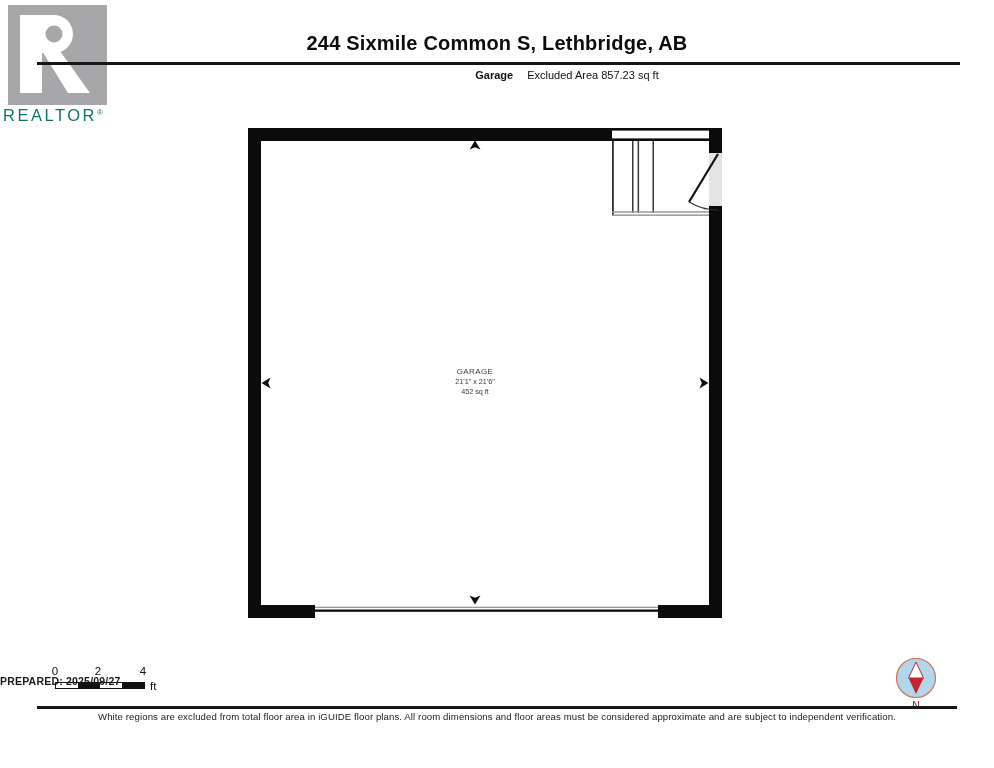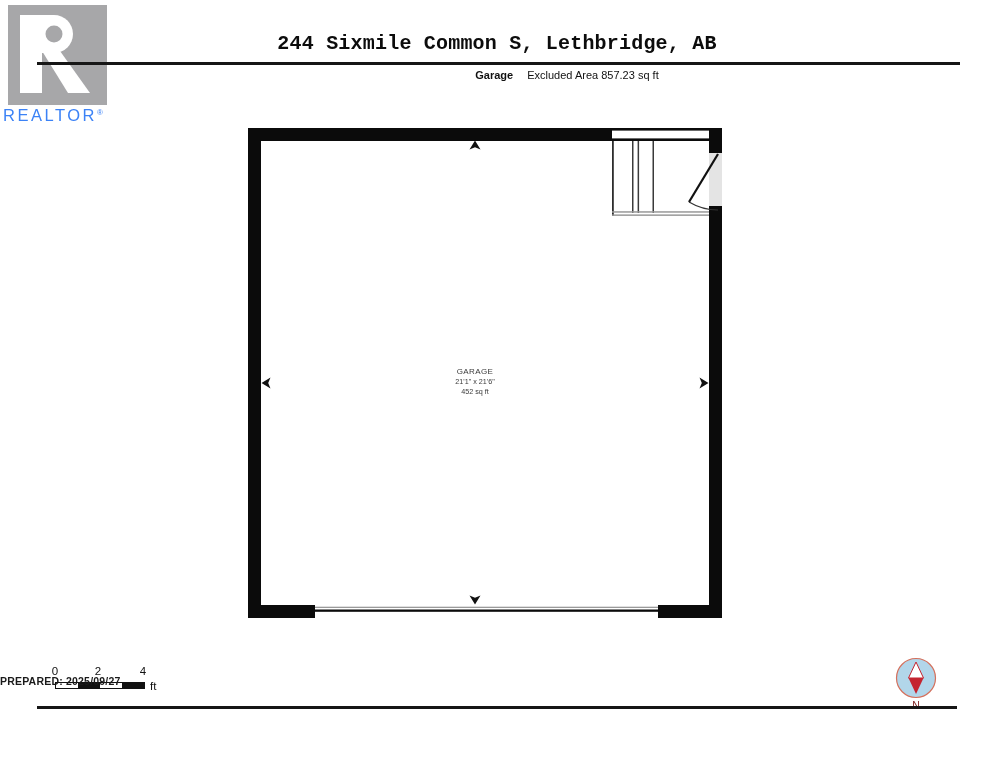--- a/index.html
+++ b/index.html
@@ -5,27 +5,27 @@
   * { margin:0; padding:0; box-sizing:border-box; }
   html,body { background:#fff; }
   #page {
     position:relative; width:994px; height:768px; background:#ffffff;
     font-family:"Liberation Sans", sans-serif; color:#111; overflow:hidden;
   }
   
   #realtor-logo { position:absolute; left:8px; top:5px; z-index:1; }
   #realtor-word {
     position:absolute; left:3px; top:106px; font-size:16.5px; letter-spacing:2.5px;
-    color:#3b82f6; z-index:1;
+    color:#0f766e; z-index:1;
   }
   #realtor-word sup { font-size:8px; letter-spacing:0; }
   #header-rule { position:absolute; left:37px; top:62px; width:923px; height:2.5px; background:#161616; z-index:5; }
   #page-title {
     position:absolute; left:0; right:0; top:32px; text-align:center;
-    font-size:20px; font-weight:bold; color:#0c0c0c; letter-spacing:0.2px;font-family:Liberation Mono, monospace;
+    font-size:20px; font-weight:bold; color:#0c0c0c; letter-spacing:0.2px;
   }
   #subtitle-row {
     position:absolute; left:567px; top:69px; transform:translateX(-50%);
     display:flex; gap:14px; align-items:baseline; font-size:11px; white-space:nowrap;
   }
   #floor-label { font-weight:bold; }
   
   #plan-svg { position:absolute; left:248px; top:128px; }
   
   .scale-tick { position:absolute; top:665px; width:12px; text-align:center; font-size:11.5px; color:#111; }
@@ -133,14 +133,15 @@
   <div id="prepared-text">PREPARED: 2025/09/27</div>
 
   <svg id="compass" width="46" height="56" viewBox="0 0 46 56">
     <circle cx="23" cy="22" r="19.5" fill="#b2d6ea" stroke="#d4705c" stroke-width="1.2"></circle>
     <polygon points="23,6 30.5,22 15.5,22" fill="#ffffff" stroke="#c42430" stroke-width="1"></polygon>
     <polygon points="15.5,22 30.5,22 23,38" fill="#c42430"></polygon>
     <text x="23" y="53" text-anchor="middle" font-size="10.5" fill="#7c1d1d" font-family="Liberation Sans, sans-serif">N</text>
   </svg>
 
   <div id="footer-rule"></div>
+  <div id="disclaimer">White regions are excluded from total floor area in iGUIDE floor plans. All room dimensions and floor areas must be considered approximate and are subject to independent verification.</div>
 
 </div>
 
 </body></html>

